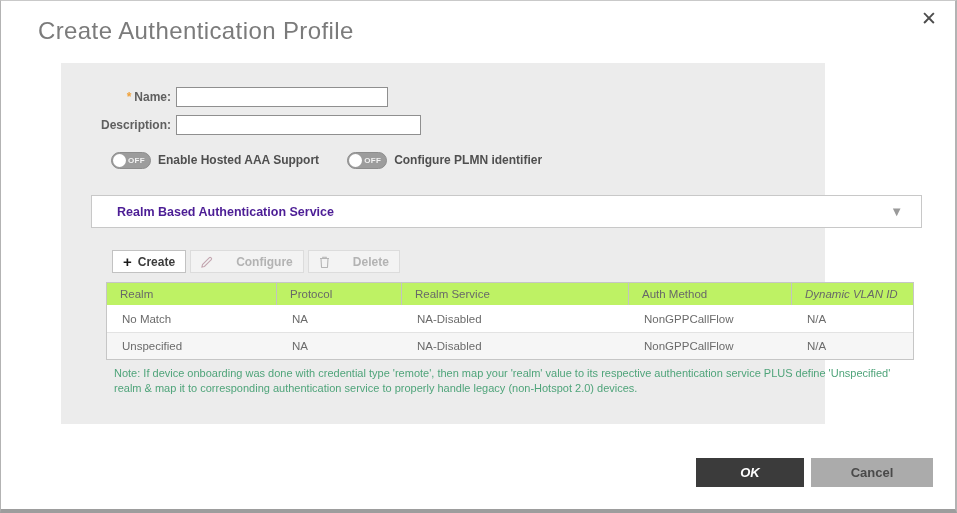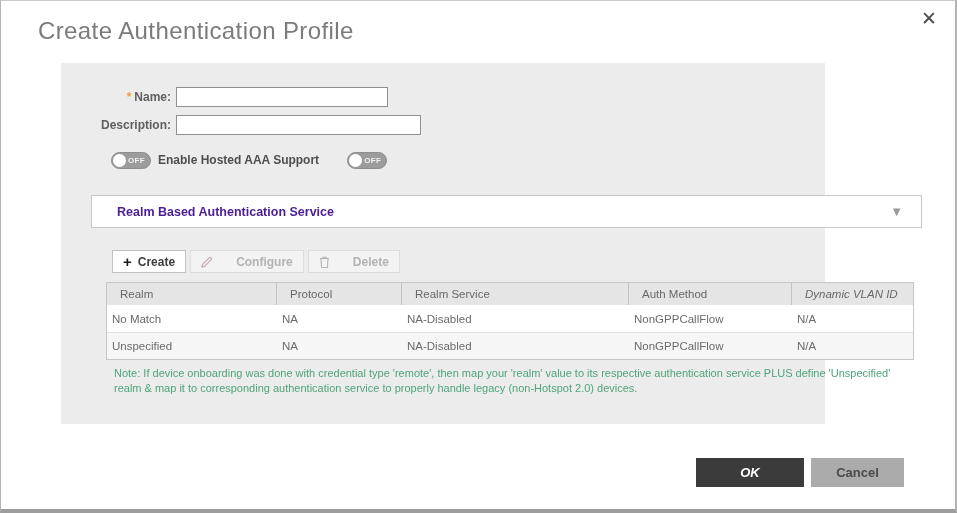--- a/index.html
+++ b/index.html
@@ -35,31 +35,31 @@
   .section-arrow{margin-left:auto;margin-right:18px;font-size:13px;color:#9a9a9a;}
   .toolbar{position:absolute;left:51px;top:187px;display:flex;}
   .btn{
     height:23px;display:flex;align-items:center;padding:0 10px;font-size:12px;font-weight:bold;
     border:1px solid #c2c2c2;background:#fff;color:#3c3c3c;margin-right:4px;cursor:pointer;
   }
   .btn .ic{margin-right:6px;display:flex;align-items:center;}
   .btn-create .plus{font-size:15px;font-weight:bold;color:#1a1a1a;line-height:1;}
   .btn.disabled{background:#f3f3f3;border-color:#dcdcdc;color:#b3b3b3;cursor:default;gap:17px;}
   .table{position:absolute;left:45px;top:219px;width:808px;border:1px solid #c6c6c6;background:#fff;}
-  .thead{display:grid;grid-template-columns:170px 125px 227px 163px 123px;background:#e5e5e5;height:22px;}
+  .thead{display:grid;grid-template-columns:170px 125px 227px 163px 123px;background:#bef264;height:22px;}
   .th{font-size:11.5px;color:#686868;display:flex;align-items:center;padding-left:13px;border-right:1px solid #c2c2c2;}
   .th:last-child{border-right:none;font-style:italic;}
   .tr{display:grid;grid-template-columns:170px 125px 227px 163px 123px;height:27px;}
   .tr.alt{background:#f6f6f6;}
   .tr + .tr{border-top:1px solid #e3e3e3;}
-  .td{font-size:11.5px;color:#6b6b6b;display:flex;align-items:center;padding-left:5px;}
+  .td{font-size:11.5px;color:#6b6b6b;display:flex;align-items:center;padding-left:15px;}
   .note{position:absolute;left:53px;top:303px;width:803px;font-size:11px;line-height:14.5px;color:#4fa47a;}
   .footer-btn{position:absolute;top:457px;height:29px;border:none;font-size:13px;font-weight:bold;cursor:pointer;}
   .btn-ok{left:695px;width:108px;background:#3b3b3b;color:#fff;font-style:italic;}
-  .btn-cancel{left:810px;width:93px;background:#ababab;color:#4a4a4a;}
+  .btn-cancel{left:810px;width:122px;background:#ababab;color:#4a4a4a;}
   svg{display:block;}
 </style>
 </head>
 <body>
 
 <div class="dialog">
 
   <div class="title">Create Authentication Profile</div>
   <div class="close">✕</div>
 
@@ -83,20 +83,21 @@
           <div class="knob"></div>
           <div class="pill-txt">OFF</div>
         </div>
         <div class="toggle-lbl">Enable Hosted AAA Support</div>
       </div>
       <div class="toggle-group">
         <div class="pill">
           <div class="knob"></div>
           <div class="pill-txt">OFF</div>
         </div>
+        <div class="toggle-lbl">Configure PLMN identifier</div>
       </div>
     </div>
 
     <div class="section-bar">
       <div class="section-title">Realm Based Authentication Service</div>
       <div class="section-arrow">▼</div>
     </div>
 
     <div class="toolbar">
       <div class="btn btn-create">

